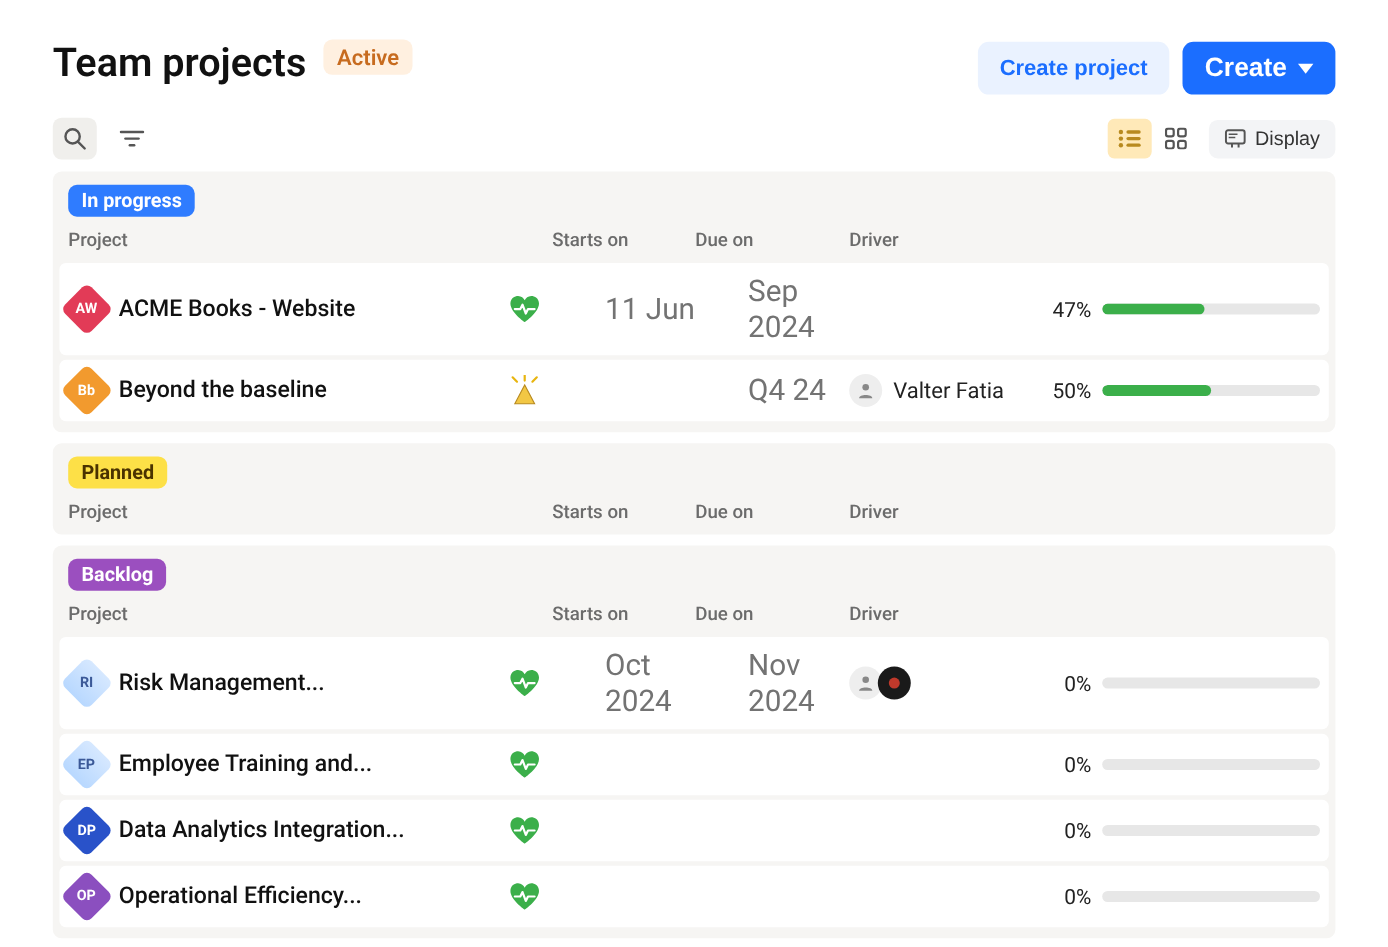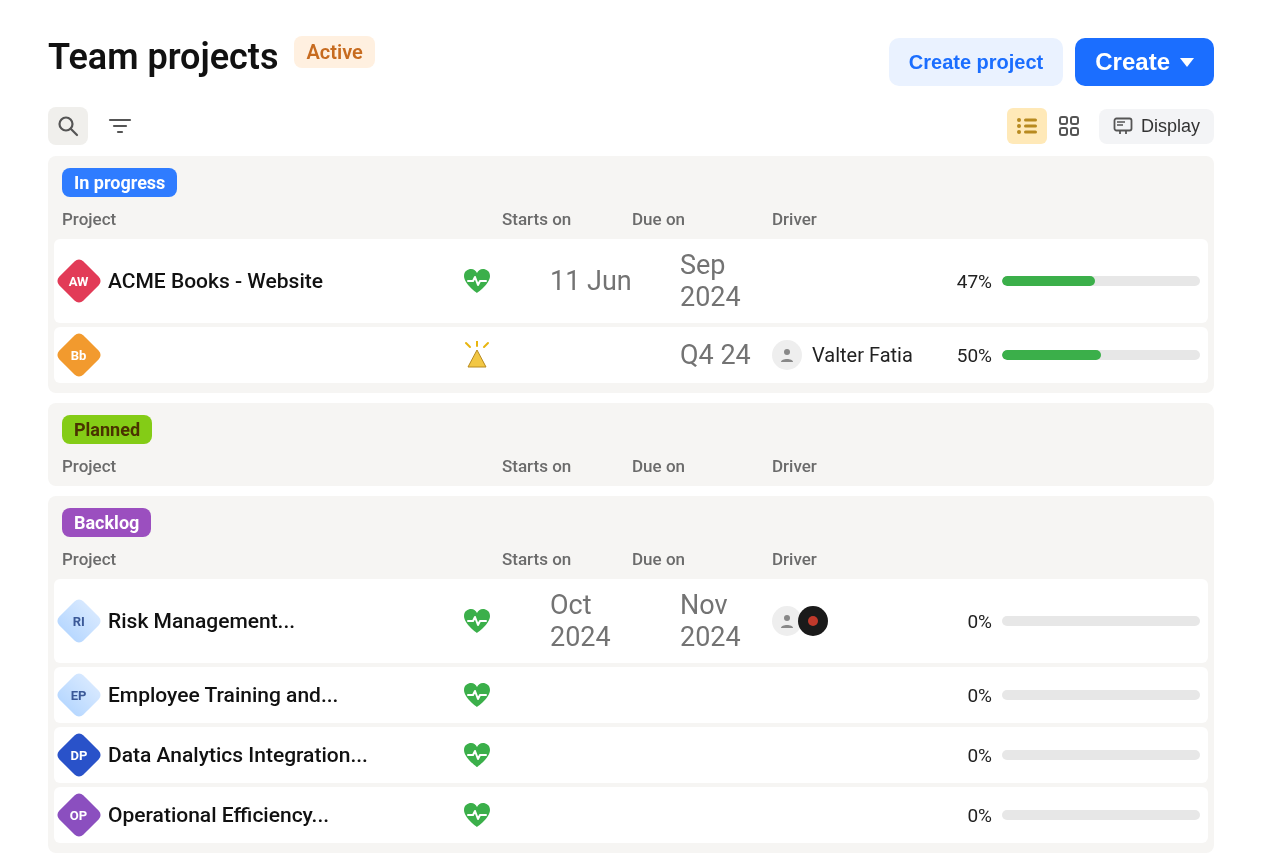--- a/index.html
+++ b/index.html
@@ -18,21 +18,21 @@
 .icon-btn.selected { background: #F0EFEC; }
 .toolbar-right { display: flex; gap: 8px; align-items: center; }
 .view-toggle { display: flex; background: transparent; border-radius: 8px; padding: 2px; gap: 2px; }
 .view-opt { width: 40px; height: 36px; display: flex; align-items: center; justify-content: center; border-radius: 6px; cursor: pointer; }
 .view-opt.active { background: #FFE9B8; }
 .display-btn { display: flex; align-items: center; gap: 8px; background: #F3F4F6; border: none; border-radius: 8px; padding: 7px 14px; font-size: 18px; font-weight: 500; color: #333; cursor: pointer; justify-content: flex-end; }
 .section { background: #F6F5F3; border-radius: 8px; margin-bottom: 10px; overflow: hidden; }
 .section-hdr { padding: 12px 14px 4px 14px; }
 .status-pill { display: inline-block; font-weight: 700; font-size: 18px; padding: 4px 12px; border-radius: 8px; color: #fff; }
 .pill-inprogress { background: #2F7CFF; }
-.pill-planned { background: #84cc16; color: #4a3200; }
+.pill-planned { background: #fde047; color: #4a3200; }
 .pill-backlog { background: #9B4FBF; }
 .cols { display: grid; grid-template-columns: 440px 130px 140px 170px 1fr; padding: 8px 14px 10px 14px; font-size: 17px; color: #6B6B6B; font-weight: 500; }
 .rows { padding: 0 6px 6px 6px; }
 .row { display: grid; grid-template-columns: 390px 50px 130px 140px 170px 60px 1fr; align-items: center; background: #fff; border-radius: 6px; padding: 10px 8px; margin-bottom: 4px; min-height: 56px; }
 .proj-cell { display: flex; align-items: center; gap: 12px; }
 .proj-icon { width: 34px; height: 34px; transform: rotate(45deg); border-radius: 6px; display: flex; align-items: center; justify-content: center; flex-shrink: 0; }
 .proj-icon.light { background: linear-gradient(#d6e8ff,#b8d8ff); }
 .proj-icon span { transform: rotate(-45deg); color: #fff; font-weight: 700; font-size: 13px; }
 .proj-icon.light span { color: #3b5998; }
 .proj-name { font-size: 21px; font-weight: 500; color: #111; white-space: nowrap; overflow: hidden; text-overflow: ellipsis; }
@@ -145,20 +145,21 @@
           <div class="pct"><span>47</span>%</div>
           <div class="bar">
             <div style="width:47%"></div>
           </div>
         </div>
         <div class="row">
           <div class="proj-cell">
             <div class="proj-icon" style="background:#F29A2E;">
               <span>Bb</span>
             </div>
+            <div class="proj-name">Beyond the baseline</div>
           </div>
           <div class="health">
             <svg width="30" height="28" viewBox="0 0 30 28">
               <line x1="4" y1="2" x2="8" y2="6" stroke="#E8B50F" stroke-width="2" stroke-linecap="round"></line>
               <line x1="15" y1="0" x2="15" y2="5" stroke="#E8B50F" stroke-width="2" stroke-linecap="round"></line>
               <line x1="26" y1="2" x2="22" y2="6" stroke="#E8B50F" stroke-width="2" stroke-linecap="round"></line>
               <path d="M6 26 L15 9 L24 26 Z" fill="#F2C744" stroke="#B88A1F" stroke-width="1"></path>
             </svg>
           </div>
           <div class="date-cell"></div>

